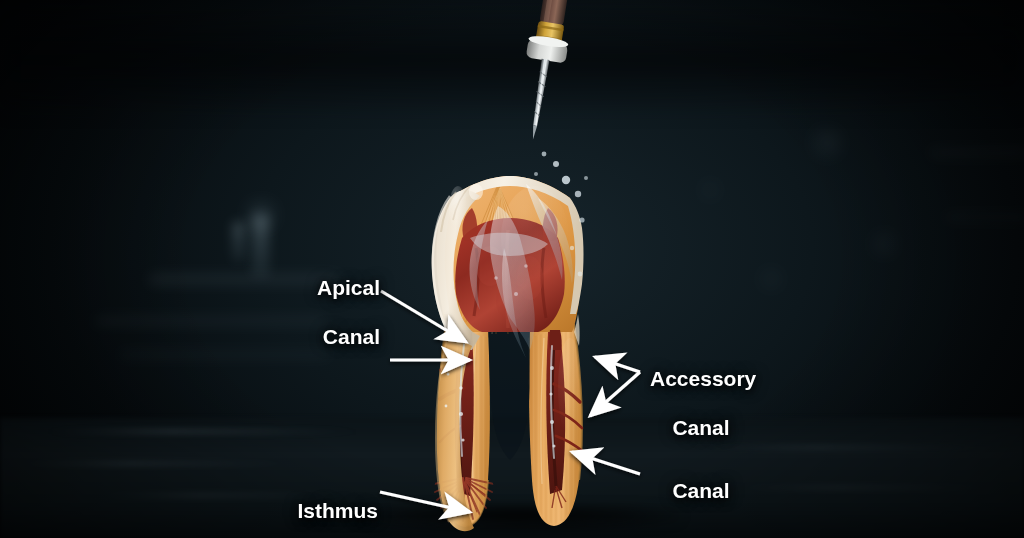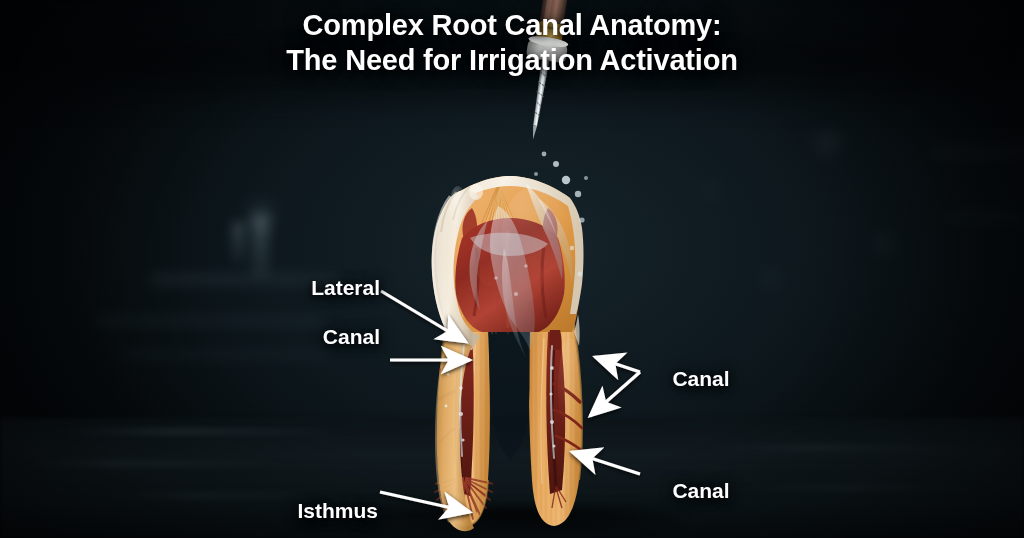--- a/index.html
+++ b/index.html
@@ -449,24 +449,20 @@
           <path d="M57,102 L63,106"></path>
             <path d="M57,112 L63,116"></path>
         </g>
         <path d="M59,59 L61,126" stroke="#f4f8fa" stroke-width="1.1" opacity=".7"></path>
 
         <path d="M58,126 L62,126 L60,140 Z" fill="#9aa4a9"></path>
       </g>
     </svg>
   </div>
 
-  <div id="title">
-    <span class="l">Complex Root Canal Anatomy:</span>
-    <span class="l">The Need for Irrigation Activation</span>
-  </div>
 
   <svg class="arrows" width="1024" height="538">
     <defs>
       <marker id="ah" markerWidth="11" markerHeight="11" refX="9.5" refY="5.5" orient="auto" markerUnits="strokeWidth">
         <path d="M0,0.8 L10.5,5.5 L0,10.2 L2.6,5.5 Z" fill="#ffffff"></path>
       </marker>
       <filter id="ashadow" x="-50%" y="-50%" width="200%" height="200%">
         <feDropShadow dx="0" dy="1.5" stdDeviation="2" flood-color="#000" flood-opacity=".85"></feDropShadow>
       </filter>
     </defs>
@@ -474,31 +470,32 @@
       <line x1="381" y1="291" x2="466" y2="342"></line>
       <line x1="390" y1="360" x2="470" y2="360"></line>
       <line x1="380" y1="492" x2="470" y2="512"></line>
       <line x1="640" y1="372" x2="595" y2="357"></line>
       <line x1="640" y1="372" x2="590" y2="416"></line>
       <line x1="640" y1="474" x2="572" y2="452"></line>
     </g>
   </svg>
 
   <div class="label l" style="left:240px; top:252px; width:140px;">
-    <span class="c">Lateral</span>
+    <span class="c">Apical</span>
     <span class="c">Canal</span>
   </div>
 
 
   <div class="label l" style="left:238px; top:475px; width:140px;">
     <span class="c">Isthmus</span>
     
   </div>
 
   <div class="label r" style="left:650px; top:343px; width:160px;">
+    <span class="c">Accessory</span>
     <span class="ctr" style="width:102px;">Canal</span>
   </div>
 
   <div class="label r" style="left:650px; top:455px; width:160px;">
     <span class="ctr" style="width:102px;">Canal</span>
   </div>
 
   <div class="vignette"></div>
 </div>
 

